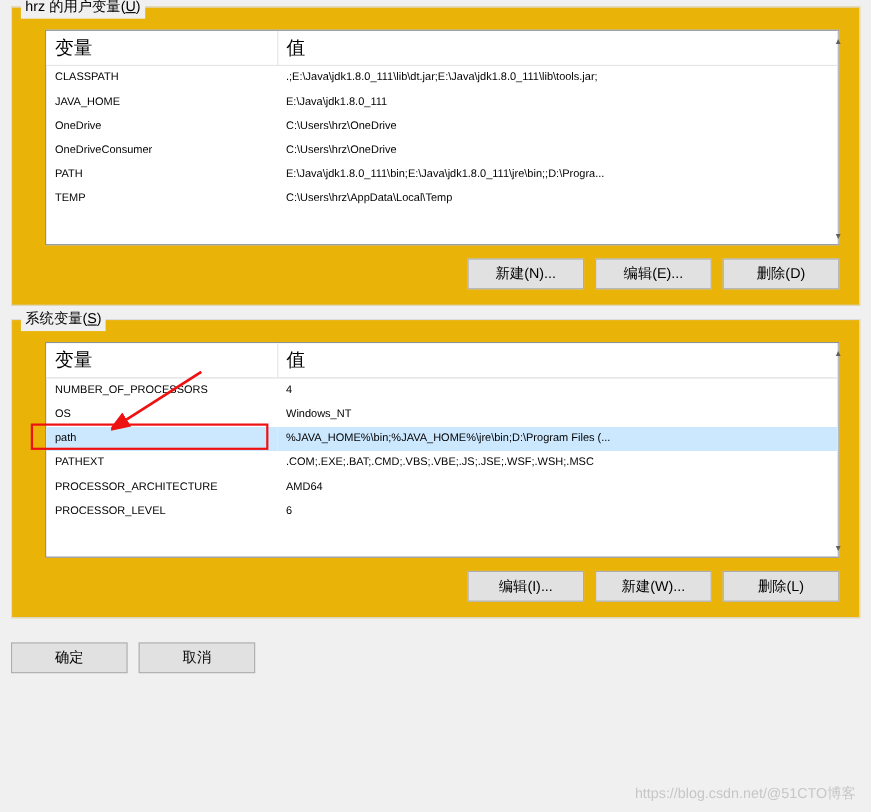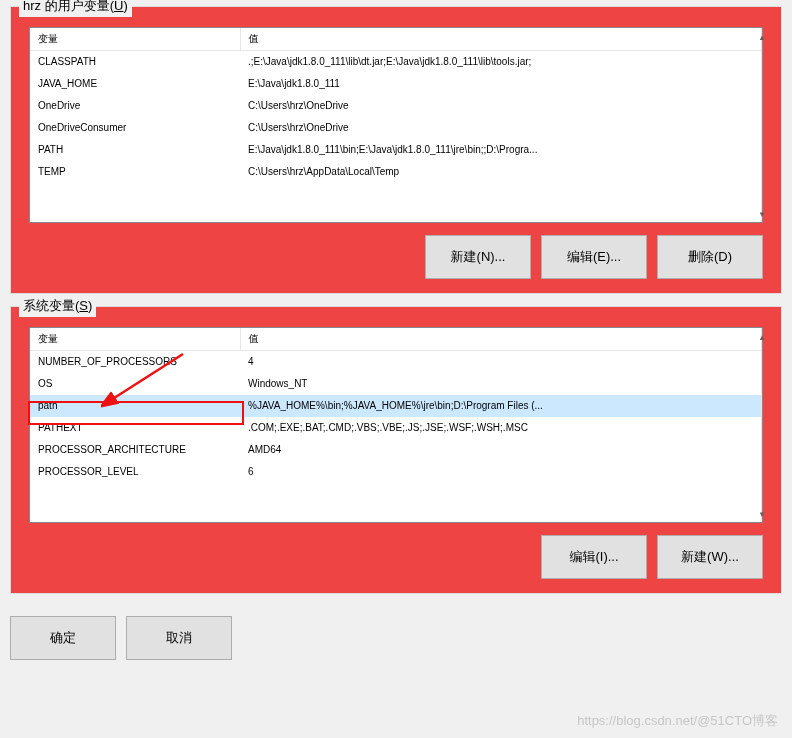--- a/index.html
+++ b/index.html
@@ -12,22 +12,22 @@
     width: 792px;
     height: 738px;
     overflow: hidden;
     position: relative;
   }
   .outer {
     padding: 6px 10px 10px 10px;
   }
   .groupbox {
     border: 1px solid #dcdcdc;
-    background: #ef4444;
-    padding: 20px 18px 14px 18px;
+    background: #eab308;
+    padding: 20px 18px 14px 30px;
     margin-bottom: 12px;
     position: relative;
   }
   .groupbox .legend {
     position: absolute;
     top: -12px;
     left: 8px;
     background: #f0f0f0;
     padding: 2px 4px;
     font-size: 13px;
@@ -47,21 +47,21 @@
     width: 100%;
     border-collapse: collapse;
     table-layout: fixed;
   }
   thead th {
     text-align: left;
     font-weight: normal;
     background: #fff;
     border-bottom: 1px solid #e5e5e5;
     padding: 4px 8px;
-    font-size: 10px;
+    font-size: 17px;
     height: 22px;
   }
   thead th:first-child {
     border-right: 1px solid #e5e5e5;
   }
   thead th:first-child { width: 210px; }
   .sys thead th:first-child { width: 210px; }
   tbody td {
     padding: 3px 8px;
     font-size: 10px;
@@ -94,21 +94,21 @@
   .scrollbar-v .arrow.up { top: 0; }
   .scrollbar-v .arrow.down { bottom: 0; }
   .btn-row {
     display: flex;
     justify-content: flex-end;
     gap: 10px;
     padding-top: 12px;
   }
   .btn {
     min-width: 106px;
-    height: 44px;
+    height: 28px;
     border: 1px solid #adadad;
     background: #e1e1e1;
     font-size: 13px;
     font-family: inherit;
     cursor: pointer;
     display: inline-flex;
     align-items: center;
     justify-content: center;
     padding: 0 10px;
   }
@@ -259,20 +259,23 @@
       <line x1="82" y1="4" x2="10" y2="50" stroke="#e11" stroke-width="2.5" marker-end="url(#ah)"></line>
     </svg>
 
     <div class="btn-row">
       <button class="btn">
           <span>编辑(I)...</span>
         </button>
       <button class="btn">
           <span>新建(W)...</span>
         </button>
+      <button class="btn">
+          <span>删除(L)</span>
+        </button>
     </div>
   </div>
 
   <div class="dialog-btns">
     <button class="btn">
         <span>确定</span>
       </button>
     <button class="btn">
         <span>取消</span>
       </button>

